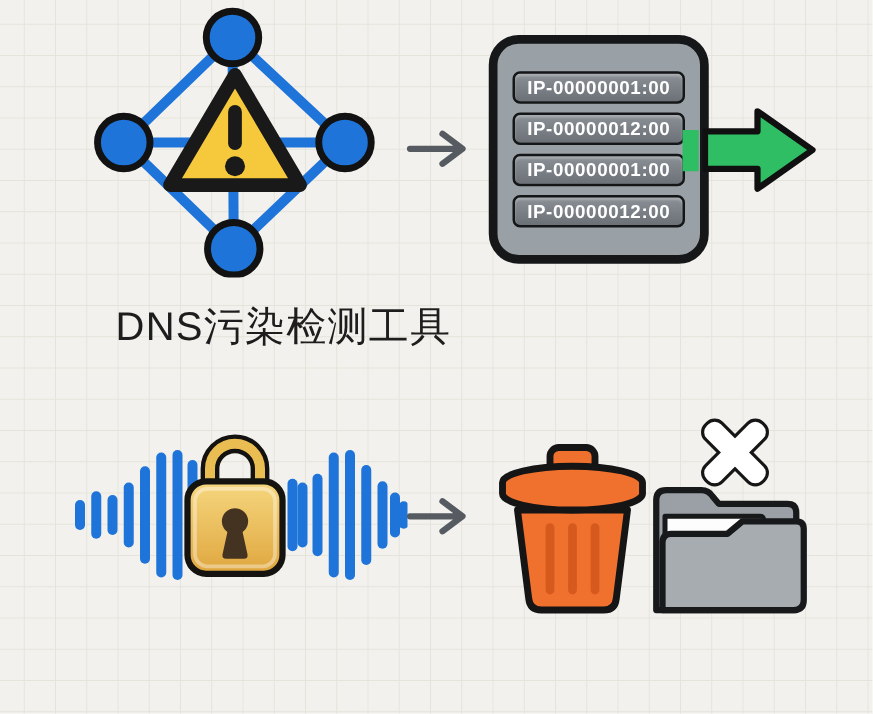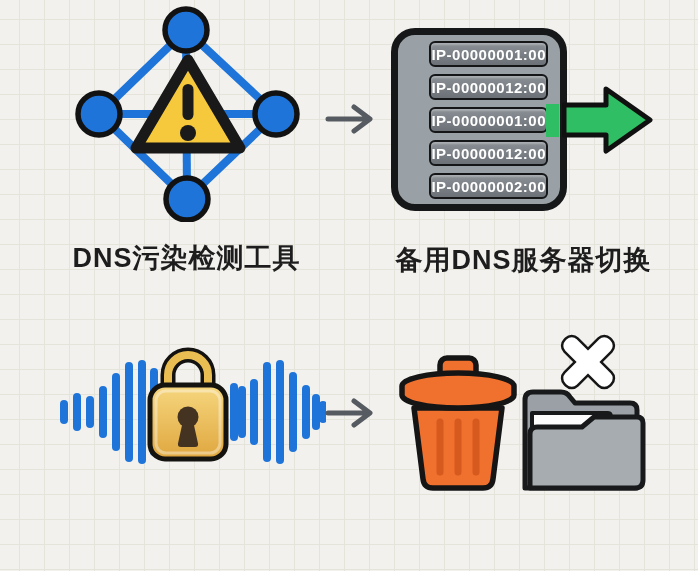--- a/index.html
+++ b/index.html
@@ -8,32 +8,31 @@
     position:relative;width:698px;height:571px;overflow:hidden;
     background-color:var(--bg,#f2f1ed);
     background-image:
       linear-gradient(var(--grid,#e5e4db) 1px, transparent 1px),
       linear-gradient(90deg, var(--grid,#e5e4db) 1px, transparent 1px);
     background-size:25px 25px;
     background-position:-6px -6px;
   }
   .abs{position:absolute;}
   .step-label{
-    position:absolute;width:349px;text-align:center;
-    font-size:27px;font-weight:700;color:var(--ink,#1d1d1d);
+    position:absolute;width:349px;text-align:right;
+    font-size:32px;font-weight:400;color:var(--ink,#1d1d1d);
     letter-spacing:1px;white-space:nowrap;
   }
   
   .server{
     position:absolute;left:391px;top:28px;width:176px;height:183px;
     box-sizing:border-box;background:var(--server-body,#9aa1a6);
     border:7px solid #161718;border-radius:24px;
     display:flex;flex-direction:column;justify-content:center;gap:7px;
     padding:6px 12px;
-    align-items:flex-end;
   }
   .ip-row{
     height:26px;line-height:24px;box-sizing:border-box;
     background:linear-gradient(var(--server-row-top,#8a9095),var(--server-row-bottom,#6b7176));
     border:2px solid #141618;border-radius:6px;
     box-shadow:inset 0 2px 2px rgba(255,255,255,.28);
     color:#fff;font-weight:700;font-size:15px;text-align:center;
     letter-spacing:.5px;
   }
   .green-strip{
@@ -72,27 +71,25 @@
 
   <svg class="abs" style="left:324px;top:101px;" width="56" height="36" viewBox="0 0 56 36">
     <path d="M4,18 H44 M30,6 L46,18 L30,30" fill="none" stroke="var(--gray-arrow)" stroke-width="5" stroke-linecap="round" stroke-linejoin="round"></path>
   </svg>
 
   <div class="server">
     <div class="ip-row">IP-00000001:00</div>
     <div class="ip-row">IP-00000012:00</div>
     <div class="ip-row">IP-00000001:00</div>
     <div class="ip-row">IP-00000012:00</div>
-    <div class="ip-row">IP-00000002:00</div>
   </div>
   <div class="green-strip"></div>
   <svg class="abs" style="left:562px;top:84px;" width="100" height="72" viewBox="0 0 100 72">
     <polygon points="2,21 44,21 44,5 88,36 44,67 44,51 2,51" fill="var(--green)" stroke="#101010" stroke-width="5" stroke-linejoin="round"></polygon>
   </svg>
-  <div class="step-label" style="left:349px;top:242px;">备用DNS服务器切换</div>
 
   <div class="abs" style="left:56px;top:328px;">
     <svg width="270" height="165" viewBox="0 0 270 165">
       <defs>
         <linearGradient id="goldGrad" x1="0" y1="0" x2="0" y2="1">
           <stop offset="0" style="stop-color:var(--gold-light)"></stop>
           <stop offset="1" style="stop-color:var(--gold-dark)"></stop>
         </linearGradient>
       </defs>
       <g>

